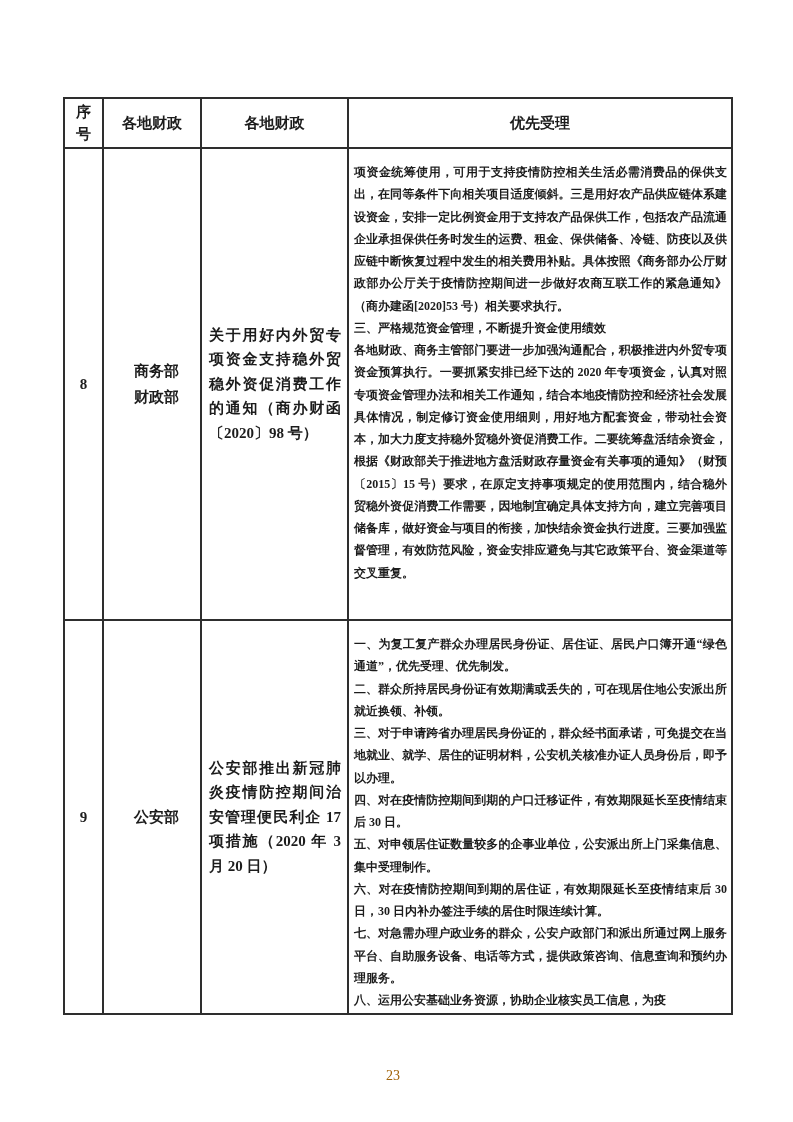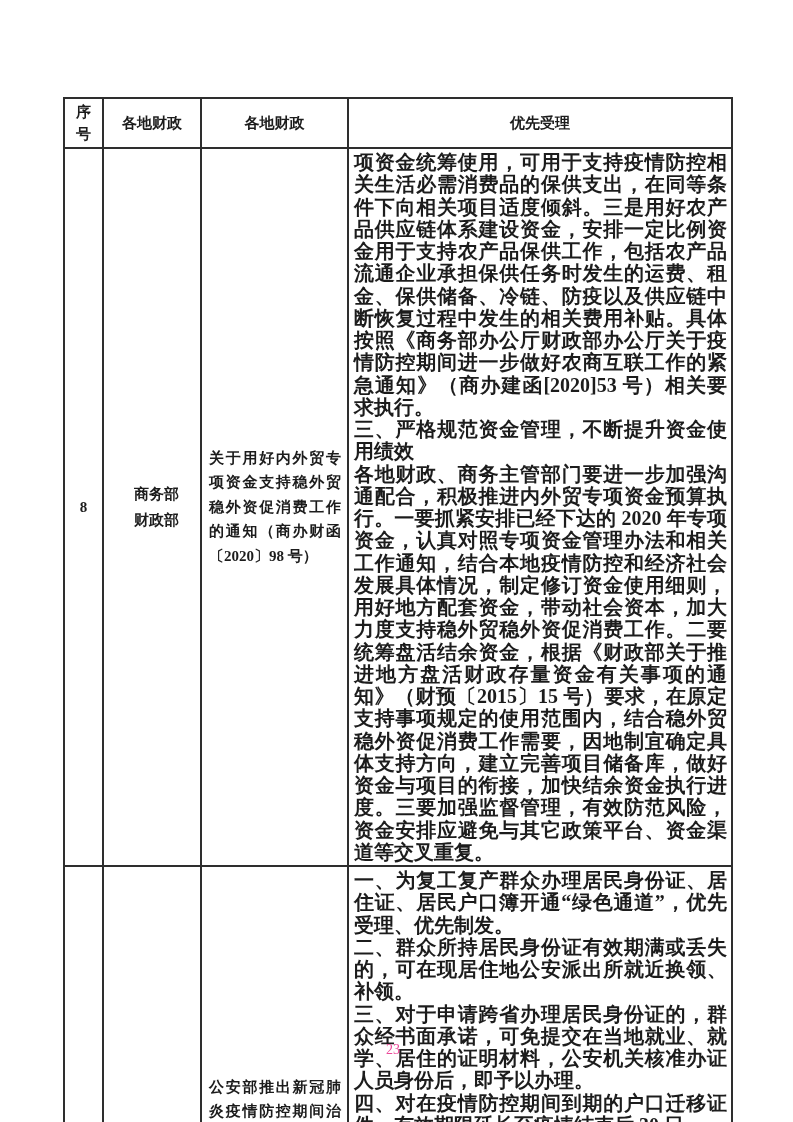--- a/index.html
+++ b/index.html
@@ -65,37 +65,37 @@
     font-size: 15px;
     line-height: 24.6px;
     text-align: justify;
     text-align-last: left;
     vertical-align: middle;
     padding: 0 6px 0 7px;
     white-space: pre-line;
     border-radius: 25px;
   }
   td.cell-content {
-    font-size: 20px;
+    font-size: 12px;
     line-height: 22.25px;
     text-align: justify;
     text-align-last: left;
     vertical-align: top;
-    padding: 2px 4px 2px 5px;
+    padding: 12px 4px 2px 5px;
     white-space: pre-line;
     margin-top: 36px;
   }
   .footer-pagenum {
     position: absolute;
     left: 0;
-    top: 1042px;
+    top: 1068px;
     width: 786px;
     text-align: center;
     font-size: 14px;
-    color: #ec4899;
+    color: #a16207;
     font-family: "Liberation Serif", "DejaVu Serif", serif;
   }
 </style>
 </head>
 <body>
 
 <div class="page">
 
   <table class="doc-table">
     <colgroup>

